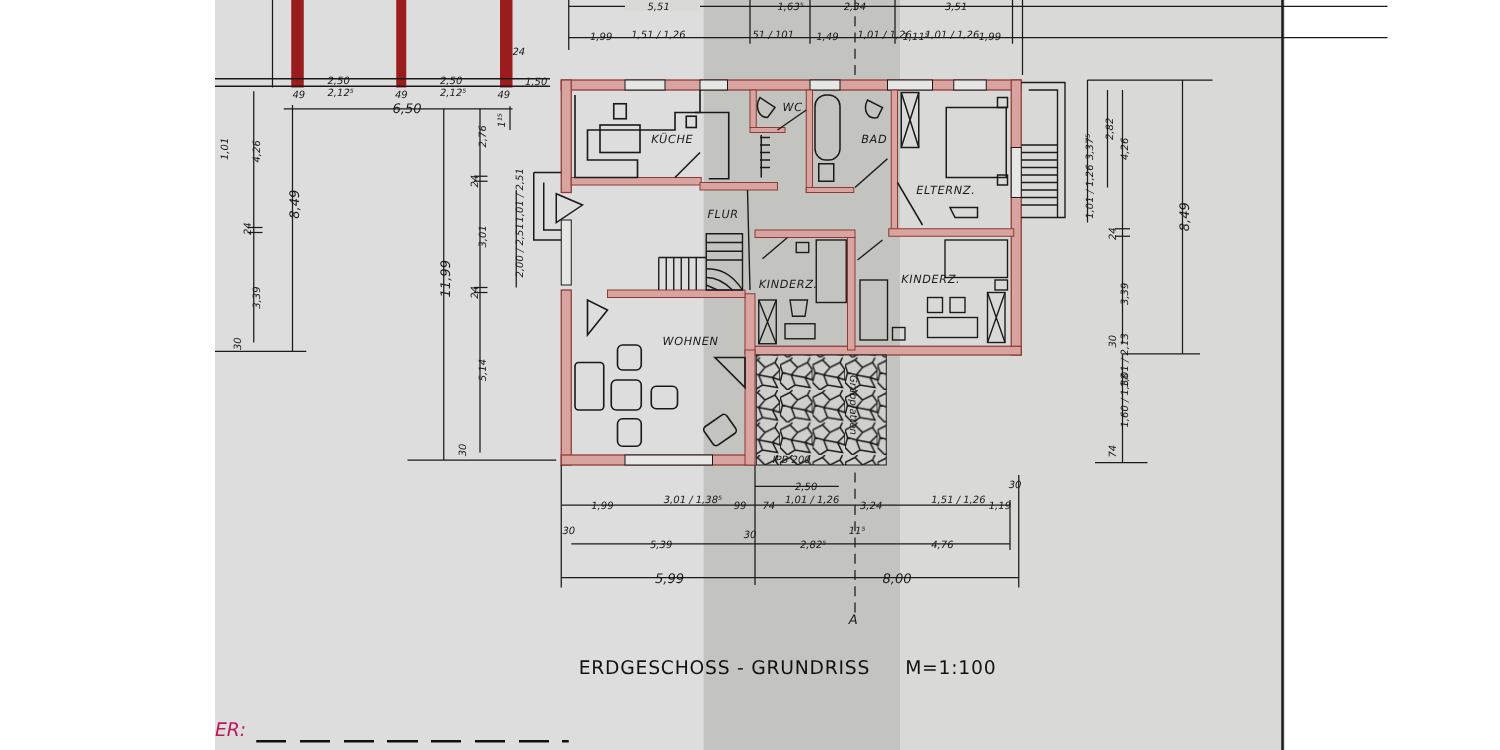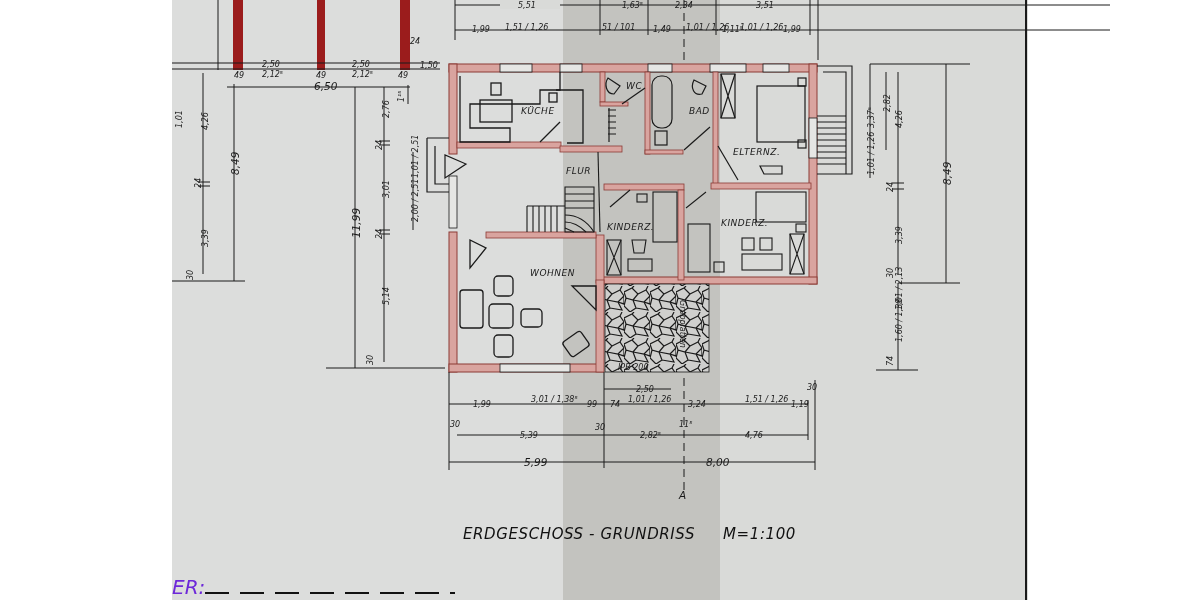--- a/index.html
+++ b/index.html
@@ -10,24 +10,24 @@
   .paper-edge { position: absolute; left: 1025px; top: 0; width: 2px; height: 600px; background: #1a1a1a; }
   .fold-band { position: absolute; left: 563px; top: 0; width: 157px; height: 600px;
                background: rgba(120,115,105,0.22); }
   .fold-light { position: absolute; left: 172px; top: 0; width: 391px; height: 600px;
                background: rgba(255,255,255,0.10); }
   svg.plan { position: absolute; left: 0; top: 0; width: 1200px; height: 600px; }
   .dim { font-family: "DejaVu Sans", sans-serif; font-style: italic; font-size: 8px; fill: #1a1a1a; }
   .dim-big { font-size: 10.5px; }
   .room { font-family: "DejaVu Sans", sans-serif; font-style: italic; font-size: 9px; fill: #1a1a1a; letter-spacing: 0.5px; }
   .title { position: absolute; left: 463px; top: 525px; font-family: "DejaVu Sans", sans-serif;
-           font-style: italic; font-size: 15px; color: #111; letter-spacing: 0.6px; white-space: pre; }
+           font-size: 15px; color: #111; letter-spacing: 0.6px; white-space: pre; }
   .title .scale { margin-left: 28px; }
   .footer-label { position: absolute; left: 172px; top: 575px; font-family: "DejaVu Sans", sans-serif;
-           font-style: italic; font-size: 20px; color: #6d28d9; }
+           font-style: italic; font-size: 15px; color: #be185d; }
   .footer-dashes { position: absolute; left: 205px; top: 592px; width: 250px; height: 2px;
            background: repeating-linear-gradient(90deg, #111 0 24px, transparent 24px 35px); }
 </style>
 </head>
 <body>
 
 <div class="paper"></div>
 <div class="fold-light"></div>
 <div class="fold-band"></div>
 <div class="paper-edge"></div>

